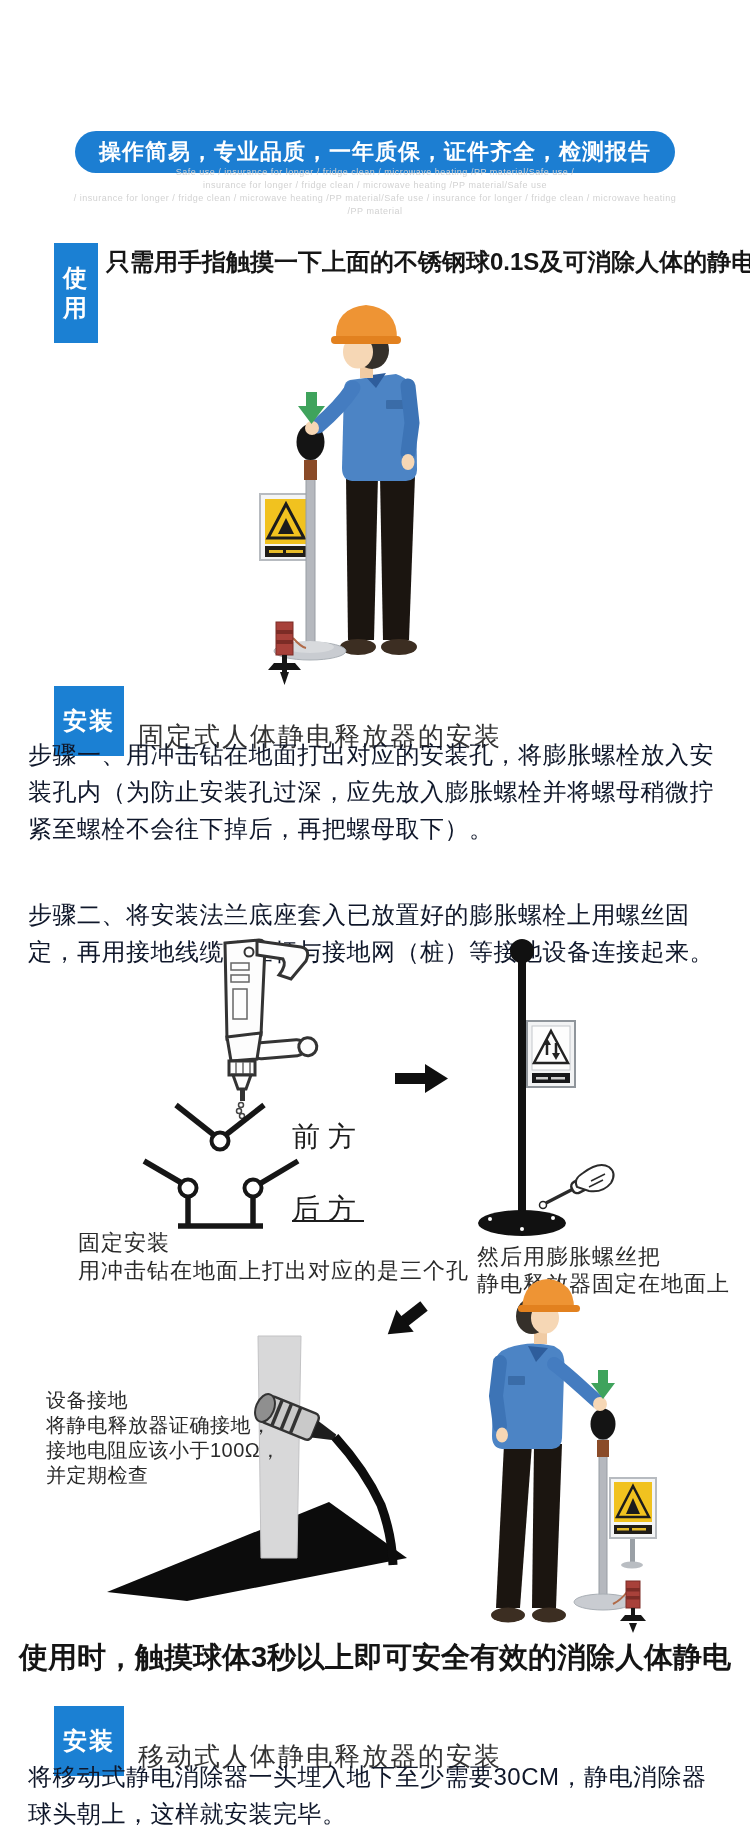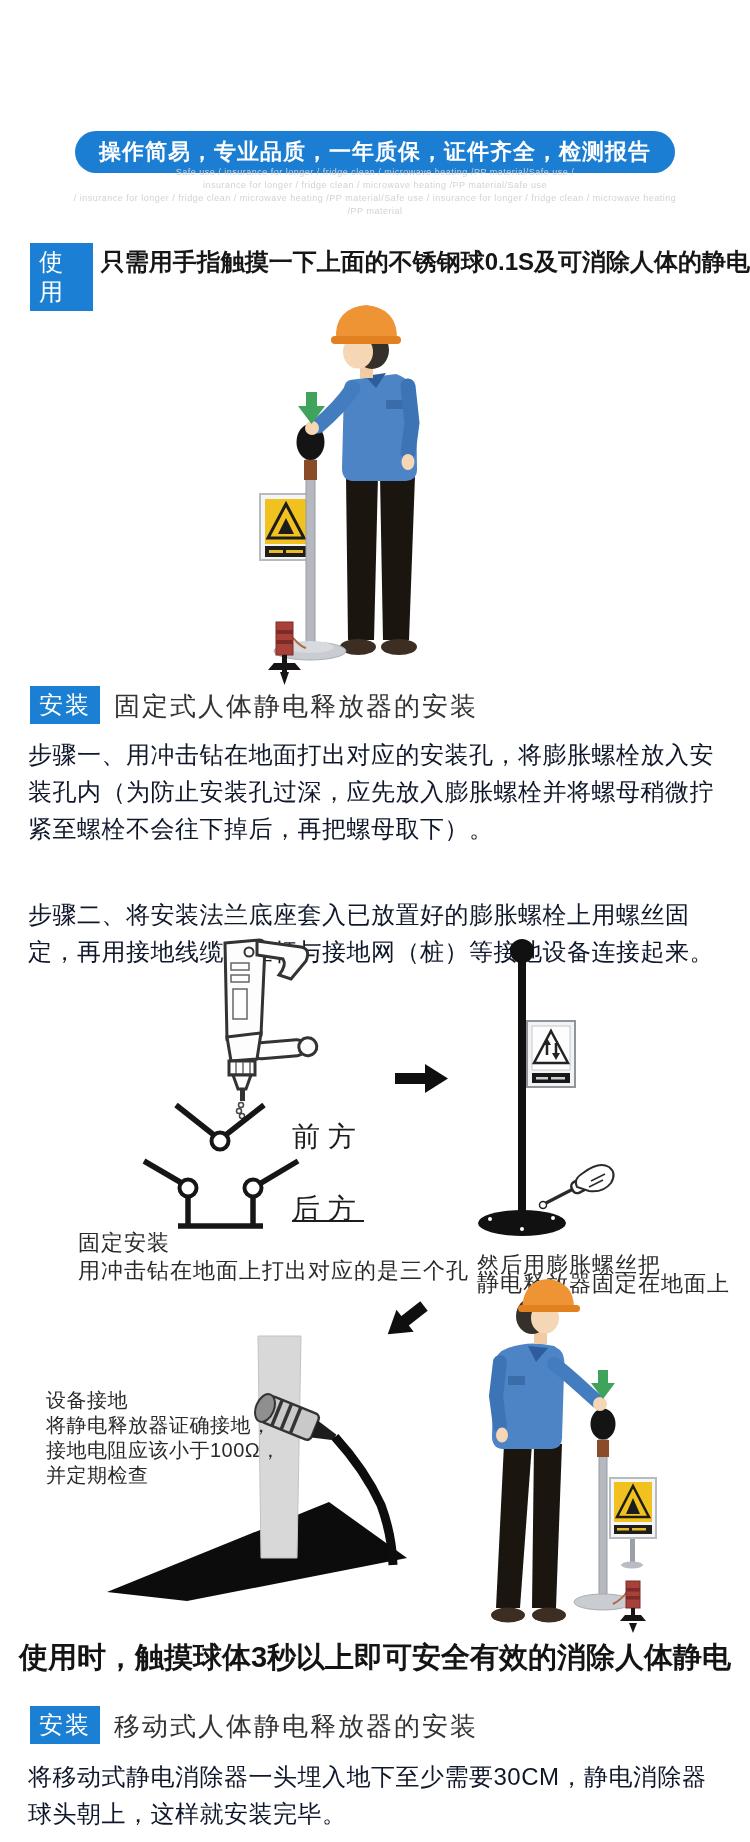--- a/index.html
+++ b/index.html
@@ -14,26 +14,26 @@
   }
   .pill{
     top:111px;left:50%;transform:translateX(-50%);
     background:#1c7ed2;color:#ffffff;font-size:22px;font-weight:700;
     padding:6px 24px;border-radius:24px;letter-spacing:1px;white-space:nowrap;margin-top:20px;
   }
   .watermarks{top:166px;left:0;width:750px;text-align:center;
     font-size:9px;line-height:13px;color:#d2d2d2;letter-spacing:0.5px;}
   .badge{
     display:inline-block;background:#1b80d3;color:#fff;
-    font-size:24px;font-weight:400;letter-spacing:2px;
-    padding:4px 9px;line-height:30px;
+    font-size:24px;font-weight:700;letter-spacing:2px;
+    padding:20px 9px;line-height:30px;margin-left:24px;
   }
   .usage-row{top:243px;left:30px;display:flex;align-items:flex-start;}
   .usage-text{margin-left:8px;font-size:24px;font-weight:700;color:#161616;line-height:38px;white-space:nowrap;}
-  .sect-row{display:flex;align-items:flex-start;}
+  .sect-row{display:flex;align-items:flex-end;}
   .sect-title{margin-left:14px;font-size:26px;font-weight:500;color:#333;line-height:40px;letter-spacing:2px;white-space:nowrap;}
   .para{left:28px;width:700px;font-size:24px;color:#0f172a;line-height:37px;letter-spacing:0.5px;}
   .diagram-label{font-size:28px;color:#1c1c1c;letter-spacing:8px;white-space:nowrap;}
   .cap{font-size:22px;color:#2a2a2a;letter-spacing:1px;white-space:nowrap;}
   .ground-text div{font-size:20px;color:#2a2a2a;line-height:25px;letter-spacing:0.5px;white-space:nowrap;}
   .usage-note{top:1638px;left:0;width:750px;text-align:center;
     font-size:29px;font-weight:700;color:#141414;letter-spacing:0px;white-space:nowrap;}
 </style>
 </head>
 <body>
@@ -192,21 +192,21 @@
         <circle cx="78" cy="270" r="3.5" fill="#fff" stroke="#222" stroke-width="1.5"></circle>
         <line x1="81" y1="268" x2="112" y2="252" stroke="#2b2b2b" stroke-width="3.5"></line>
         <g transform="rotate(-27 118 249)">
           <rect x="106" y="243" width="26" height="12" rx="5" fill="#fff" stroke="#2b2b2b" stroke-width="2.5"></rect>
         </g>
         <path d="M118,238 Q134,226 144,232 Q152,238 146,248 Q138,258 124,256 L112,252 Q108,244 118,238 Z" fill="#fff" stroke="#2b2b2b" stroke-width="2"></path>
         <path d="M124,252 L138,245 M126,246 L140,239" stroke="#2b2b2b" stroke-width="1.5" fill="none"></path>
       </g>
     </svg>
 
-    <div class="abs cap" style="top:312px;left:477px;margin-top:8px;">然后用膨胀螺丝把</div>
+    <div class="abs cap" style="top:312px;left:477px;">然后用膨胀螺丝把</div>
     <div class="abs cap" style="top:339px;left:477px;">静电释放器固定在地面上</div>
 
     <svg class="abs" style="top:370px;left:368px;" width="60" height="50" viewBox="0 0 60 50">
       <g transform="translate(56,6) rotate(142)">
         <rect x="0" y="-6" width="26" height="12" fill="#0f0f0f"></rect>
         <polygon points="24,-14 24,14 46,0" fill="#0f0f0f"></polygon>
       </g>
     </svg>
 
     <svg class="abs" style="top:400px;left:95px;" width="320" height="275" viewBox="0 0 320 275">

